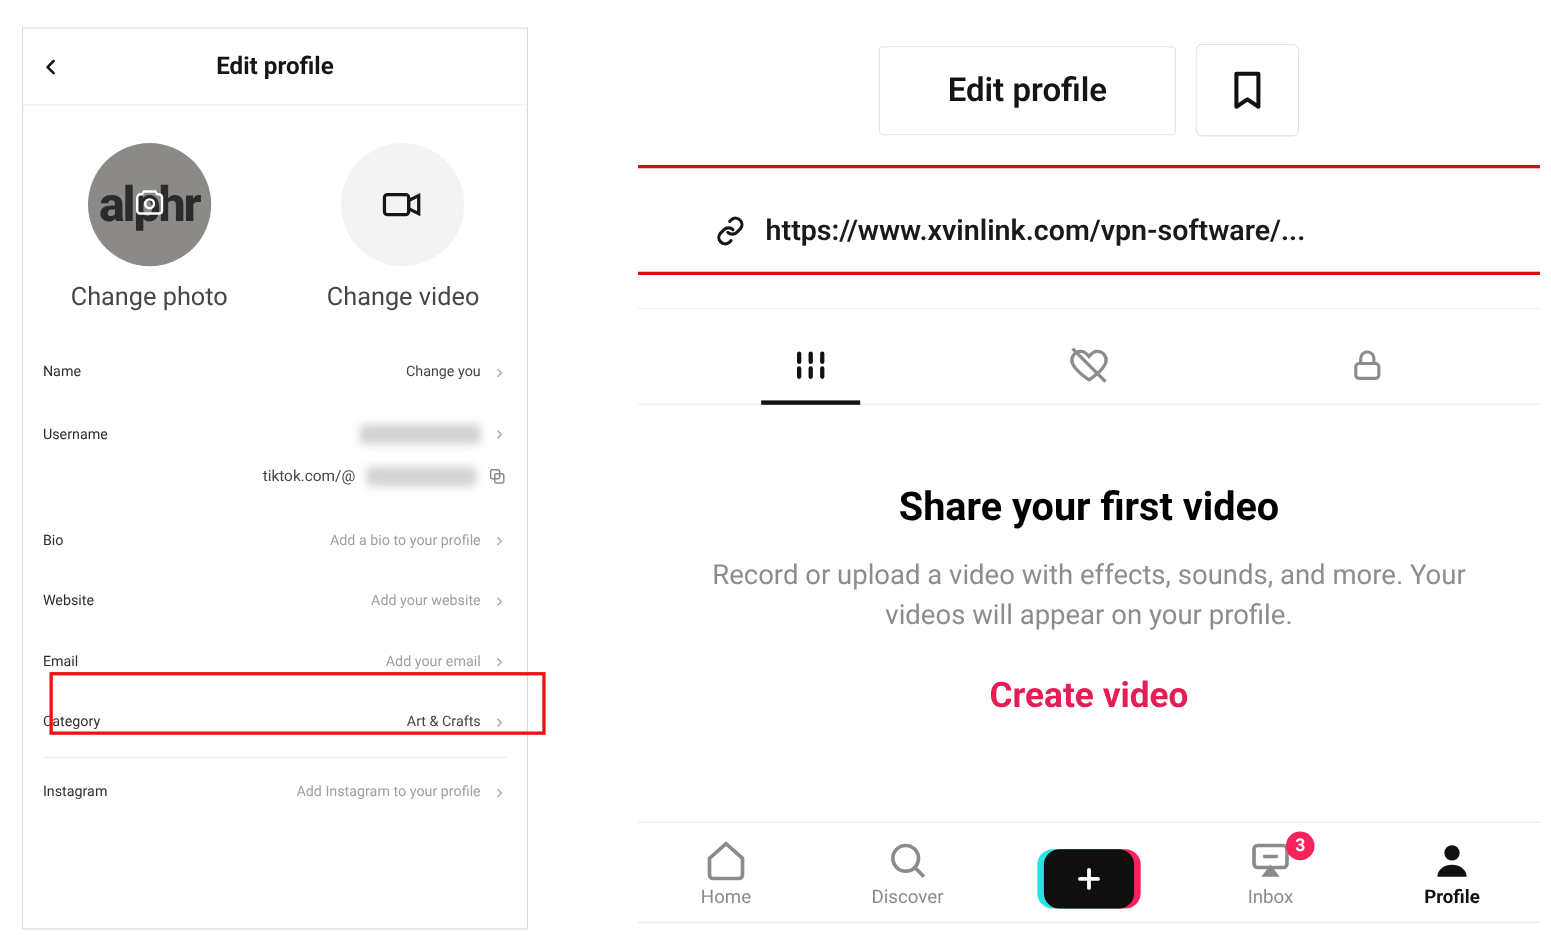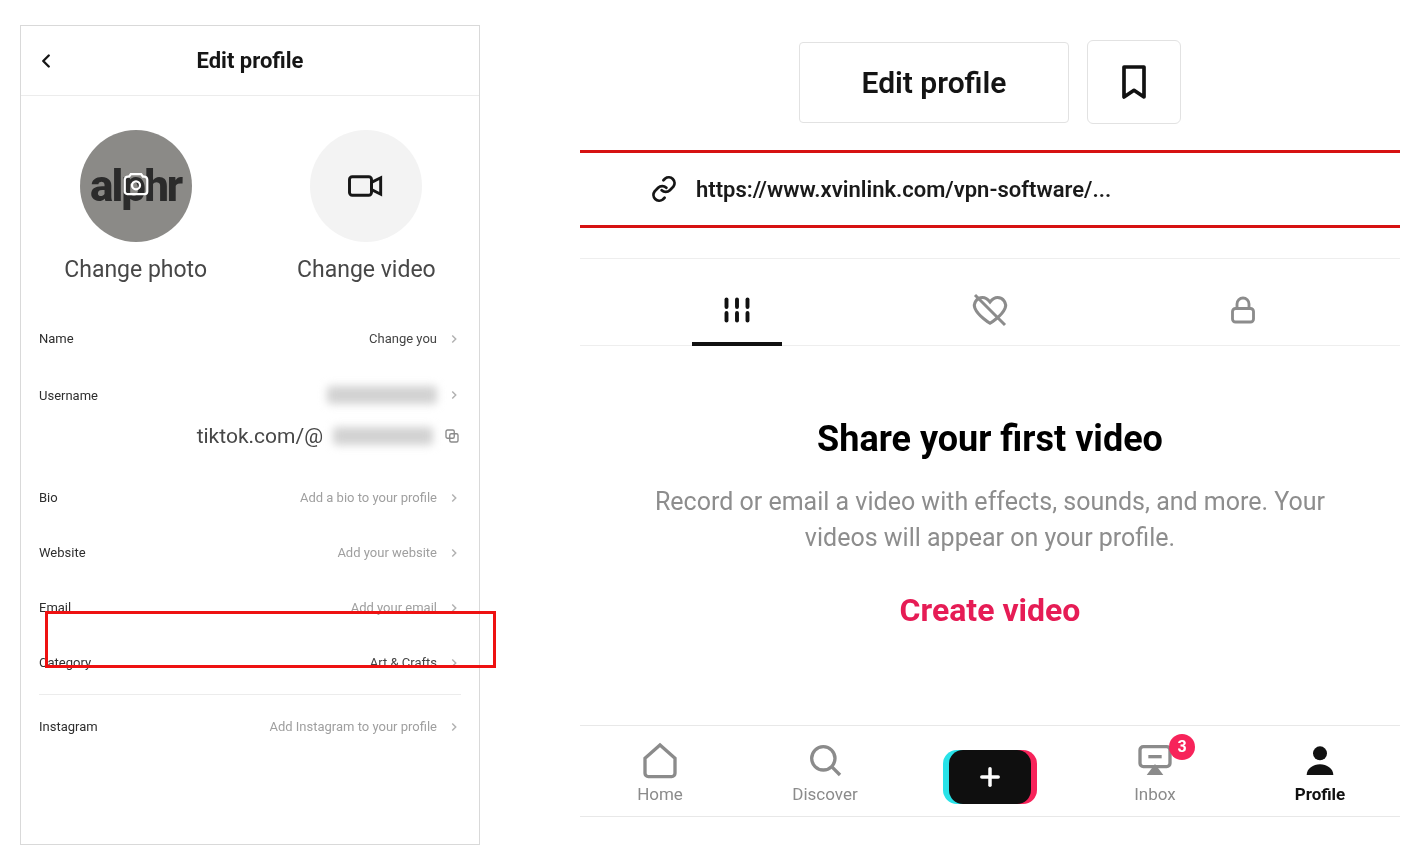--- a/index.html
+++ b/index.html
@@ -15,31 +15,31 @@
   .avatar-text{font-size:44px;font-weight:800;color:#2b2b2b;letter-spacing:-2px;}
   .avatar-cam{position:absolute;}
   .video-circle{width:112px;height:112px;border-radius:50%;background:#f3f3f3;display:flex;align-items:center;justify-content:center;}
   .media-label{font-size:23px;color:#474747;}
   .rows{margin-top:18px;}
   .row{display:flex;align-items:center;justify-content:space-between;padding:20px 18px;font-size:13px;color:#161616;}
   .row .r-label{color:#2e2e2e;}
   .row .r-value{color:#444;display:flex;align-items:center;gap:10px;}
   .row .placeholder{color:#9f9f9f;}
   .chevron{color:#b1b1b1;}
-  .url-row{display:flex;align-items:center;justify-content:flex-end;gap:10px;padding:0 18px 22px 18px;font-size:21px;color:#474747;}
+  .url-row{display:flex;align-items:center;justify-content:flex-end;gap:10px;padding:0 18px 22px 18px;font-size:14px;color:#474747;}
   .blurred{filter:blur(4px);width:110px;height:18px;background:#d2d2d2;border-radius:4px;}
   .website-hl{position:absolute;left:24px;width:451px;height:57px;border:3px solid #e11;pointer-events:none;}
   .sep{height:1px;background:#ececec;margin:4px 18px;}
   
   .right-panel{position:absolute;left:580px;top:40px;width:820px;}
   .rp-top{display:flex;align-items:center;gap:18px;justify-content:center;margin-bottom:26px;}
   .rp-editbtn{border:1px solid #e2e2e2;background:#fff;padding:22px 62px;font-size:30px;font-weight:600;color:#141414;border-radius:4px;cursor:pointer;}
   .rp-book{border:1px solid #e2e2e2;background:#fff;width:94px;height:84px;border-radius:6px;display:flex;align-items:center;justify-content:center;cursor:pointer;}
   .red-line{height:3px;background:#d61111;}
-  .link-row{display:flex;align-items:center;gap:18px;padding:22px 70px;font-size:22px;font-weight:600;color:#1a1a1a;}
+  .link-row{display:flex;align-items:center;gap:18px;padding:22px 70px;font-size:26px;font-weight:600;color:#1a1a1a;margin-top:20px;}
   .tabs{display:flex;align-items:center;justify-content:space-around;padding:16px 30px 0 30px;border-top:1px solid #eee;border-bottom:1px solid #eee;margin-top:30px;height:88px;}
   .tab{flex:1;display:flex;align-items:center;justify-content:center;height:100%;position:relative;cursor:pointer;color:#8c8c8c;}
   .tab.active{color:#111;}
   .tab.active::after{content:"";position:absolute;bottom:-1px;left:50%;transform:translateX(-50%);width:90px;height:4px;background:#111;}
   .rp-mid{text-align:center;padding:72px 44px 40px 44px;}
   .rp-h{font-size:36px;font-weight:700;color:#000000;margin-bottom:24px;}
   .rp-p{font-size:25px;color:#8d8d8d;line-height:1.45;}
   .rp-cta{margin-top:34px;font-size:32px;font-weight:700;color:#e61c55;cursor:pointer;}
   .nav{display:flex;align-items:flex-end;justify-content:space-between;border-top:1px solid #e8e8e8;border-bottom:1px solid #e8e8e8;padding:14px 20px 12px 20px;margin-top:56px;}
   .nav-item{display:flex;flex-direction:column;align-items:center;gap:4px;cursor:pointer;color:#8b8b8b;font-size:17px;position:relative;width:120px;}
@@ -210,21 +210,21 @@
     <div class="tab">
       <svg width="36" height="36" viewBox="0 0 24 24" fill="none" stroke="#8c8c8c" stroke-width="1.9">
           <rect x="5" y="11" width="14" height="9" rx="2"></rect>
           <path d="M8 11V8a4 4 0 0 1 8 0v3"></path>
         </svg>
     </div>
   </div>
 
   <div class="rp-mid">
     <div class="rp-h">Share your first video</div>
-    <div class="rp-p">Record or email a video with effects, sounds, and more. Your videos will appear on your profile.</div>
+    <div class="rp-p">Record or upload a video with effects, sounds, and more. Your videos will appear on your profile.</div>
     <div class="rp-cta">Create video</div>
   </div>
 
   <div class="nav">
     <div class="nav-item">
       <svg width="40" height="40" viewBox="0 0 24 24" fill="none" stroke="#8b8b8b" stroke-width="2">
           <path d="M3 11l9-8 9 8v9a2 2 0 0 1-2 2H5a2 2 0 0 1-2-2v-9z"></path>
         </svg>
       <span>Home</span>
     </div>

